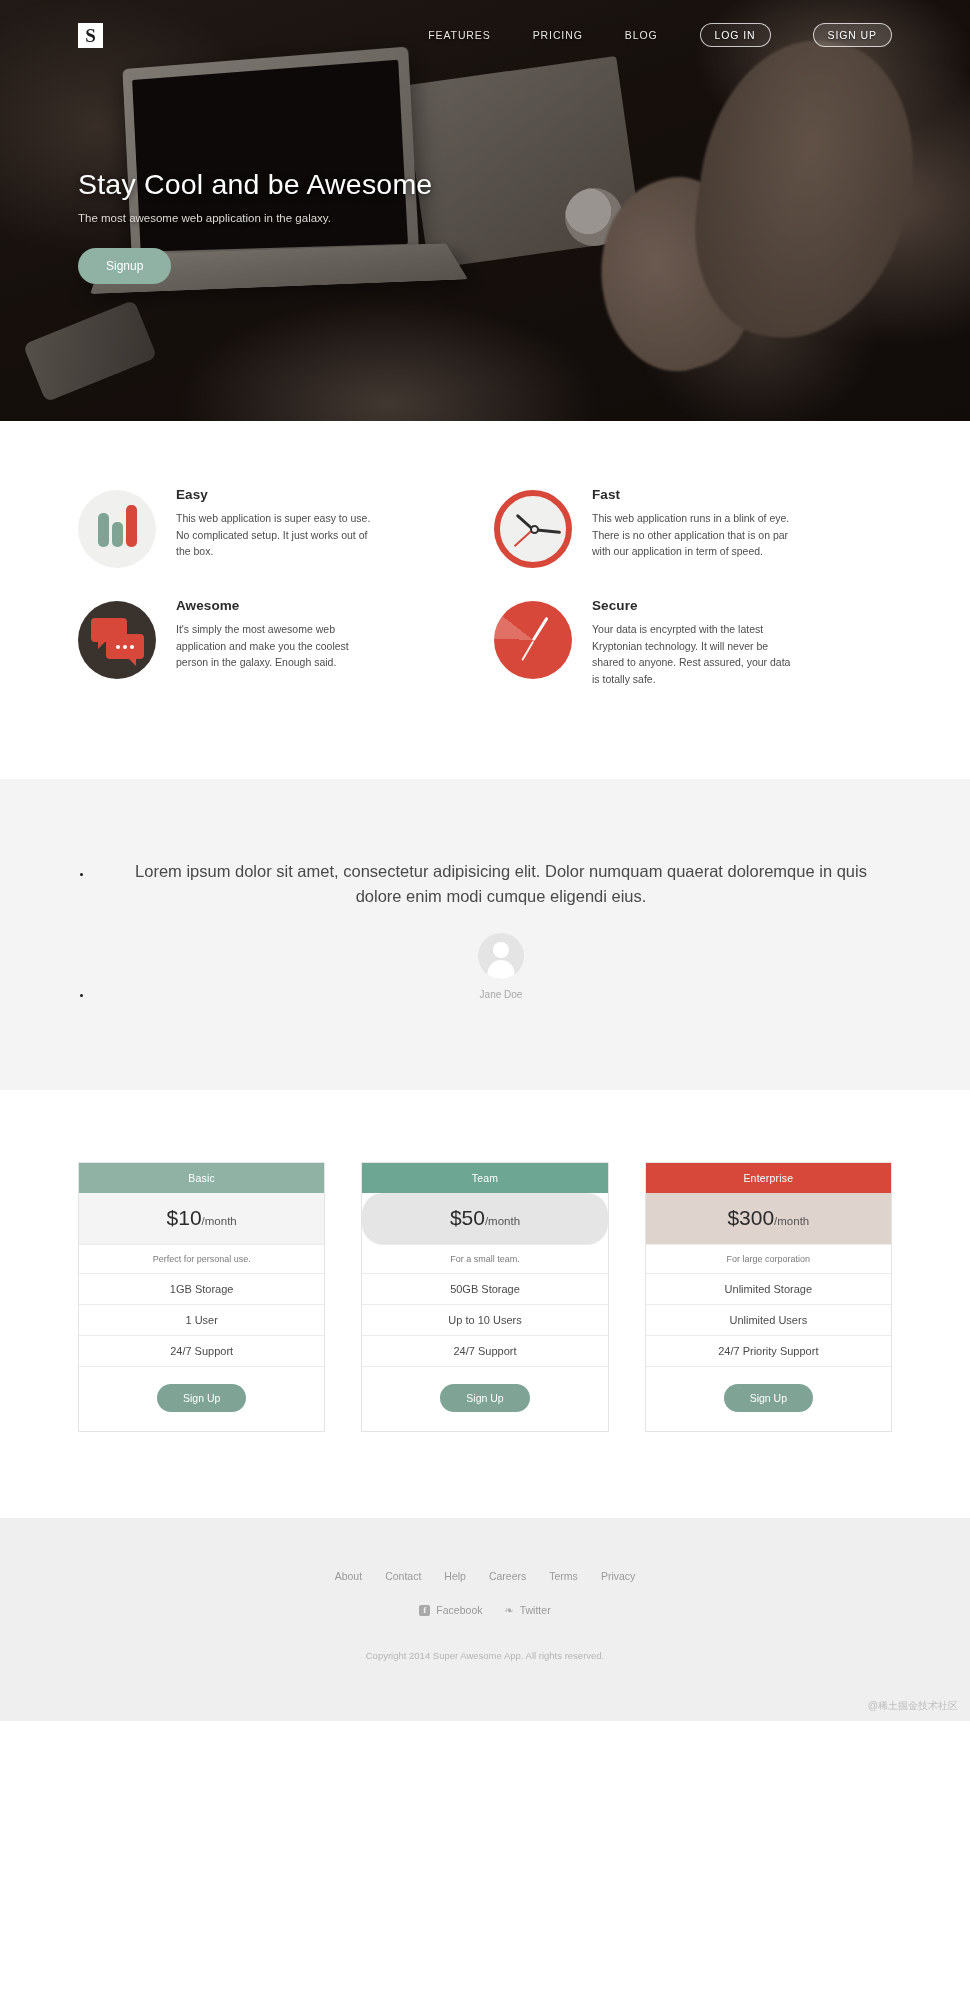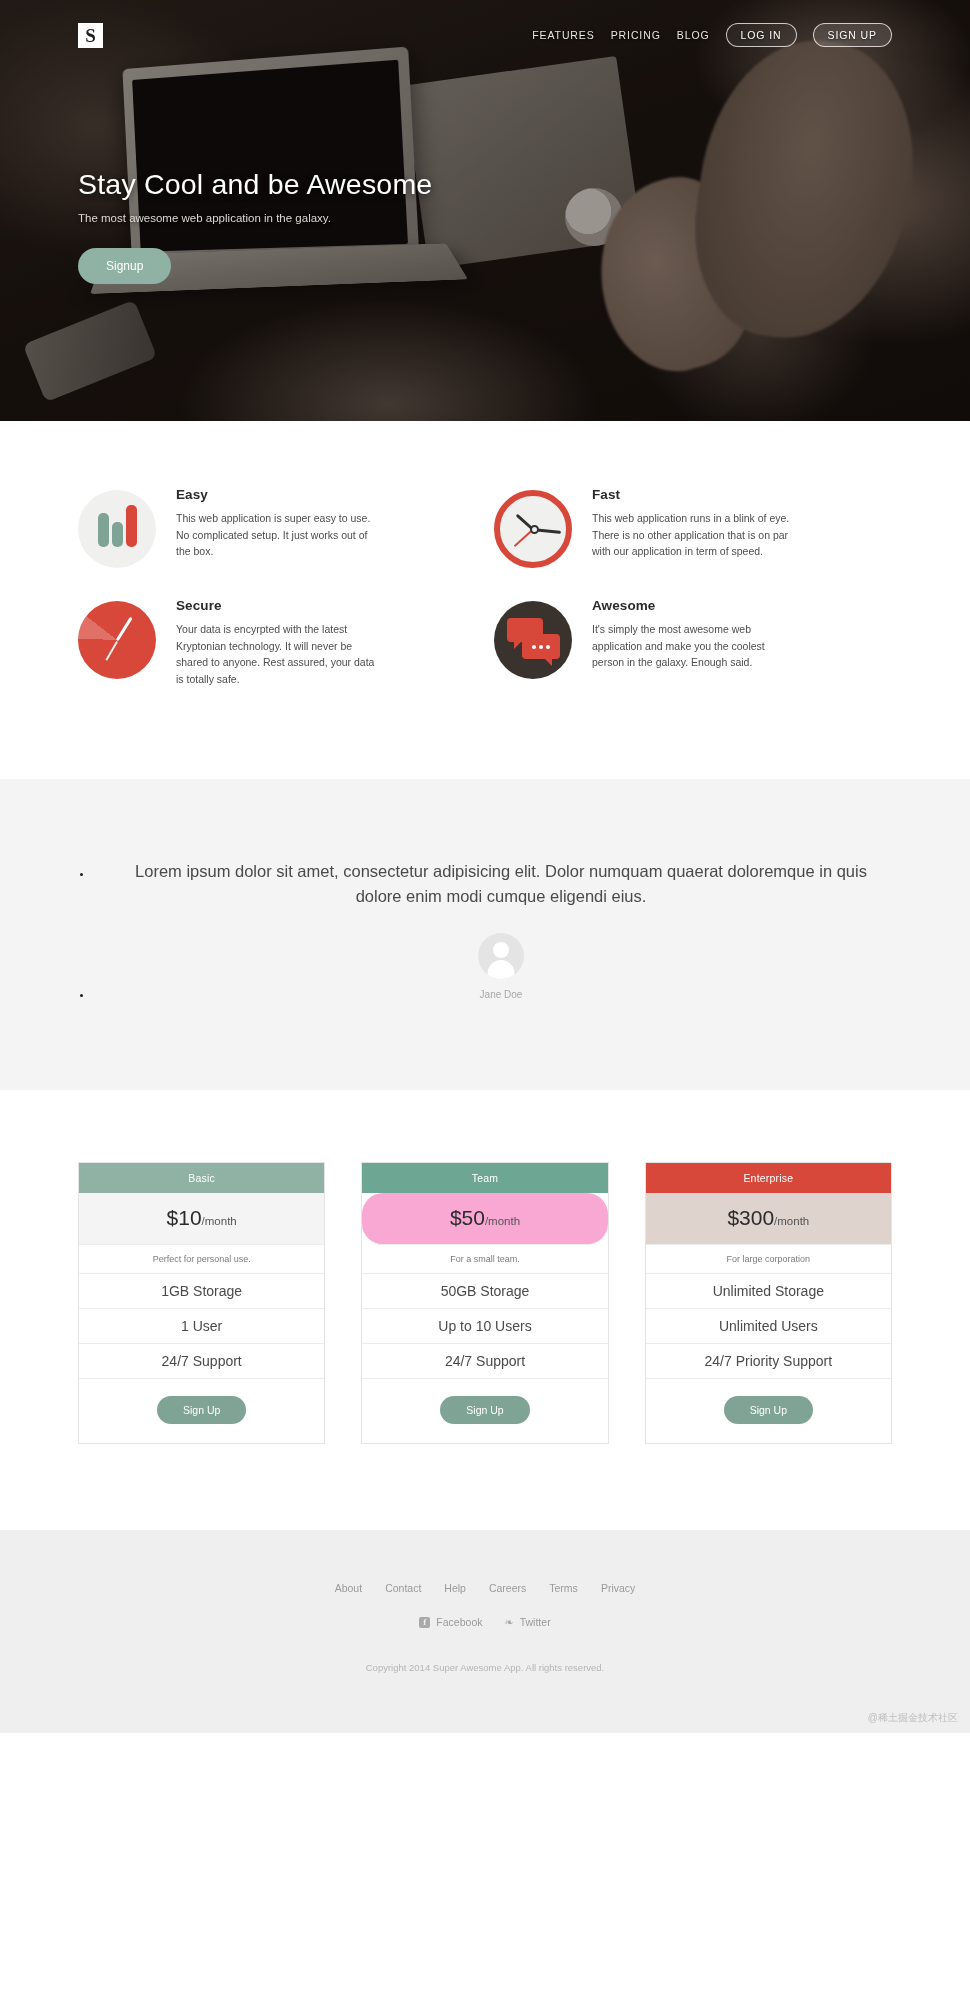--- a/index.html
+++ b/index.html
@@ -104,21 +104,21 @@
     z-index: 5;
   }
   .logo {
     width: 25px; height: 25px;
     background: #ffffff;
     display: flex; align-items: center; justify-content: center;
     font-family: "Liberation Serif", serif;
     font-weight: 700; font-size: 19px; color: #1d1d1d;
     line-height: 1;
   }
-  .nav-right { margin-left: auto; display: flex; align-items: center; gap: 16px; }
+  .nav-right { margin-left: auto; display: flex; align-items: center; gap: 42px; }
   .nav-link {
     color: #e9e6e2; font-size: 10.5px; letter-spacing: .9px;
     text-decoration: none; text-transform: uppercase; font-weight: 400;
     text-shadow: 0 1px 2px rgba(0,0,0,.6);
   }
   .nav-btn {
     border: 1px solid rgba(255,255,255,.75);
     border-radius: 18px;
     padding: 5px 14px;
     color: #ffffff; font-size: 10.5px; letter-spacing: .9px;
@@ -307,21 +307,21 @@
     color: #ffffff; font-size: 10.5px; padding: 9px 0;
     letter-spacing: .2px;
   }
   .plan-price {
     padding: 13px 0 14px 0;
     border-bottom: 1px solid #ececec;
   }
   .plan-amount { font-size: 21px; color: #2b2b2b; font-weight: 400; }
   .plan-period { font-size: 11.5px; color: #555; }
   .plan-row {
-    font-size: 14px; color: #4a4a4a;
+    font-size: 11px; color: #4a4a4a;
     padding: 9px 6px;
     border-bottom: 1px solid #ececec;
   }
   .plan-row.desc { color: #7b7b7b; font-size: 9px; }
   .plan-foot { padding: 17px 0 19px 0; }
   .plan-btn {
     display: inline-block;
     background: #7fa496; color: #ffffff;
     font-size: 10.5px;
     padding: 8px 26px; border-radius: 16px;
@@ -421,43 +421,43 @@
           <span class="clock-hand ch-sec"></span>
           <span class="clock-pin"></span>
         </div>
         <div class="feature-body">
           <div class="feature-title">Fast</div>
           <div class="feature-text">This web application runs in a blink of eye. There is no other application that is on par with our application in term of speed.</div>
         </div>
       </div>
 
       <div class="feature">
-        <div class="feature-icon icon-secure">
-          <span class="pie-wedge"></span>
-          <span class="pie-hand"></span>
-          <span class="pie-hand2"></span>
-        </div>
-        <div class="feature-body">
-          <div class="feature-title">Secure</div>
-          <div class="feature-text">Your data is encyrpted with the latest Kryptonian technology. It will never be shared to anyone. Rest assured, your data is totally safe.</div>
-        </div>
-      </div>
-
-      <div class="feature">
         <div class="feature-icon icon-awesome">
           <span class="bubble-back"></span>
           <span class="bubble-front">
             <i class="dot"></i>
             <i class="dot"></i>
             <i class="dot"></i>
           </span>
         </div>
         <div class="feature-body">
           <div class="feature-title">Awesome</div>
           <div class="feature-text">It's simply the most awesome web application and make you the coolest person in the galaxy. Enough said.</div>
+        </div>
+      </div>
+
+      <div class="feature">
+        <div class="feature-icon icon-secure">
+          <span class="pie-wedge"></span>
+          <span class="pie-hand"></span>
+          <span class="pie-hand2"></span>
+        </div>
+        <div class="feature-body">
+          <div class="feature-title">Secure</div>
+          <div class="feature-text">Your data is encyrpted with the latest Kryptonian technology. It will never be shared to anyone. Rest assured, your data is totally safe.</div>
         </div>
       </div>
 
     </div>
   </section>
 
   <section class="testimonials">
     <ul class="tcarousel">
       <li class="titem">
         <div class="tquote">Lorem ipsum dolor sit amet, consectetur adipisicing elit. Dolor numquam quaerat doloremque in quis dolore enim modi cumque eligendi eius.</div>
@@ -486,21 +486,21 @@
         <div class="plan-row">1GB Storage</div>
         <div class="plan-row">1 User</div>
         <div class="plan-row">24/7 Support</div>
         <div class="plan-foot">
           <button class="plan-btn">Sign Up</button>
         </div>
       </div>
 
       <div class="plan">
         <div class="plan-head" style="background-color: rgb(109, 167, 147);">Team</div>
-        <div class="plan-price" style="background-color: #f9a8d4; border-radius: 21px;">
+        <div class="plan-price" style="background-color: #e5e5e5; border-radius: 21px;">
           <span class="plan-amount">$50</span><span class="plan-period">/month</span>
         </div>
         <div class="plan-row desc">For a small team.</div>
         <div class="plan-row">50GB Storage</div>
         <div class="plan-row">Up to 10 Users</div>
         <div class="plan-row">24/7 Support</div>
         <div class="plan-foot">
           <button class="plan-btn">Sign Up</button>
         </div>
       </div>

